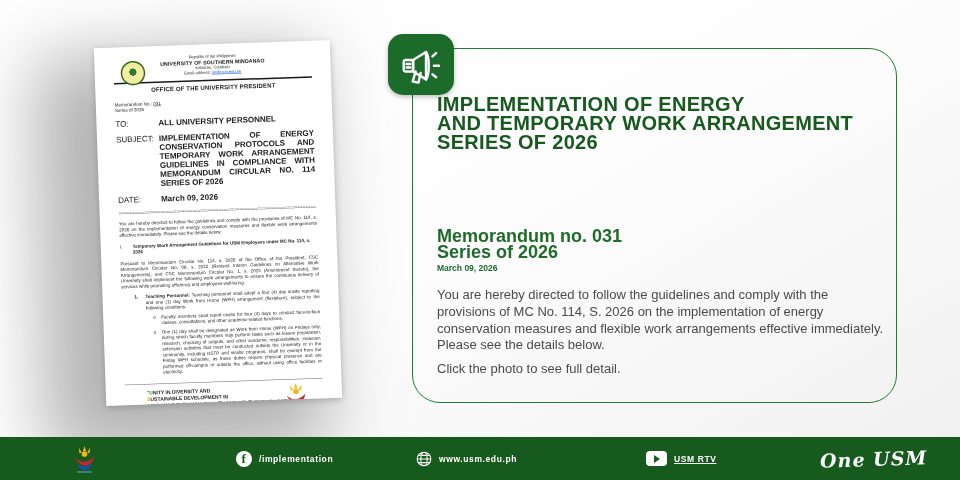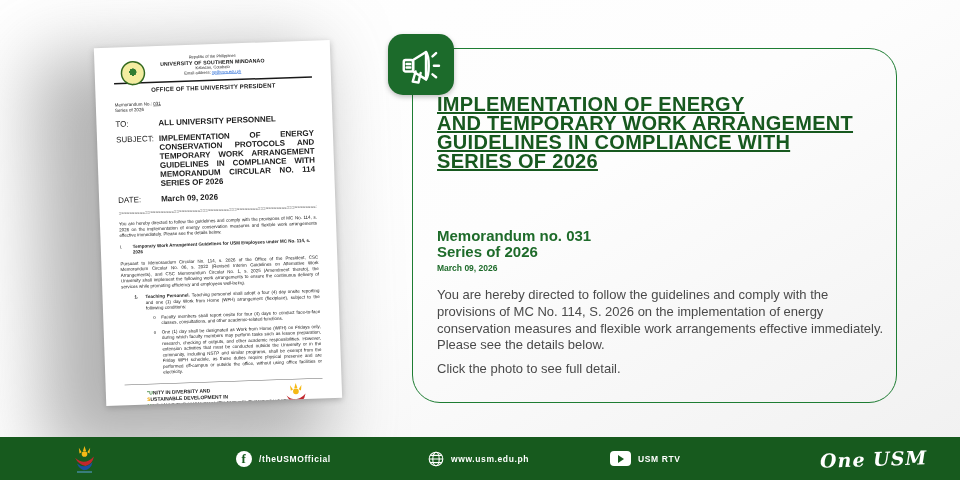--- a/index.html
+++ b/index.html
@@ -42,22 +42,22 @@
   .bp-mini { position:absolute; right:28px; top:6px; }
 
   
   .outline { position:absolute; left:412px; top:48px; width:485px; height:355px;
              border:1.6px solid #1e7d33; border-radius:28px; }
   .mega-box { position:absolute; left:388px; top:34px; width:66px; height:61px;
               background:#1c6b2b; border-radius:15px; display:flex; align-items:center; justify-content:center;
               box-shadow:0 2px 5px rgba(0,0,0,.25); }
   .headline { position:absolute; left:437px; top:95px; width:458px;
               font-weight:800; font-size:20px; line-height:18.9px; letter-spacing:.3px;
-              color:#17591f; text-transform:uppercase;text-decoration:underline; }
-  .memo-block { position:absolute; left:437px; top:228px; font-weight:bold; font-size:15px; line-height:16px; color:#1e6b2a; }
+              color:#17591f; text-transform:uppercase; }
+  .memo-block { position:absolute; left:437px; top:228px; font-weight:bold; font-size:18px; line-height:16px; color:#1e6b2a; }
   .panel-date { position:absolute; left:437px; top:263px; font-weight:bold; font-size:8.5px; color:#1e6b2a; }
   .panel-body { position:absolute; left:437px; top:287px; width:448px;
                 font-size:13px; line-height:16.8px; color:#4a4a4a; }
   .panel-cta  { position:absolute; left:437px; top:361px; font-size:13px; color:#4a4a4a; }
 
   
   .footer { position:absolute; left:0; top:437px; width:960px; height:43px; background:#175a1e; }
   .f-item { position:absolute; top:0; height:43px; display:flex; align-items:center; gap:7px;
             color:#ffffff; font-weight:bold; font-size:8.5px; letter-spacing:.6px; }
   .fb-circle { width:16px; height:16px; border-radius:50%; background:#ffffff; color:#175a1e;
@@ -163,21 +163,20 @@
       <path d="M24.5 41 L20.5 55 L28.5 56.5 L31.5 43"></path>
       <path d="M48 20 L53 15.5"></path>
       <path d="M50 33 L57 33"></path>
       <path d="M48 45 L53 49"></path>
     </svg>
   </div>
 
   <div class="headline">
     <div>IMPLEMENTATION OF ENERGY</div>
     <div>AND TEMPORARY WORK ARRANGEMENT</div>
-    <div>GUIDELINES IN COMPLIANCE WITH</div>
     <div>SERIES OF 2026</div>
   </div>
 
   <div class="memo-block">
     <div>Memorandum no. 031</div>
     <div>Series of 2026</div>
   </div>
 
   <div class="panel-date">March 09, 2026</div>
 
@@ -193,33 +192,33 @@
         <path d="M29 4 L24.5 11 L28 13 Z" fill="#f5b915"></path>
         <circle cx="20" cy="14" r="4.5" fill="#f5b915"></circle>
         <path d="M5 20 Q20 34 35 18 Q33 30 22 33 Q10 31 5 20 Z" fill="#c1272d"></path>
         <path d="M8 29 Q20 39 33 27 Q30 39 19 40 Q11 37 8 29 Z" fill="#1b4fa0"></path>
         <rect x="8" y="42" width="24" height="1.6" fill="#5aa0d8"></rect>
       </svg>
     </div>
 
     <div class="f-item" style="left:236px;">
       <span class="fb-circle">f</span>
-      <span>/theUSMOfficial</span>
-    </div>
-
-    <div class="f-item" style="left:428px;">
+      <span>/implementation</span>
+    </div>
+
+    <div class="f-item" style="left:416px;">
       <svg width="16" height="16" viewBox="0 0 20 20" fill="none" stroke="#ffffff" stroke-width="1.4">
         <circle cx="10" cy="10" r="8.5"></circle>
         <ellipse cx="10" cy="10" rx="4" ry="8.5"></ellipse>
         <path d="M1.5 10 h17 M3 5.5 h14 M3 14.5 h14"></path>
       </svg>
       <span>www.usm.edu.ph</span>
     </div>
 
-    <div class="f-item" style="left:610px;">
+    <div class="f-item" style="left:646px;text-decoration:underline;">
       <span class="yt-rect">
           <span class="yt-tri"></span>
         </span>
       <span>USM RTV</span>
     </div>
 
     <div class="f-item one-usm" style="left:820px;">One USM</div>
   </div>
 
 </div>

